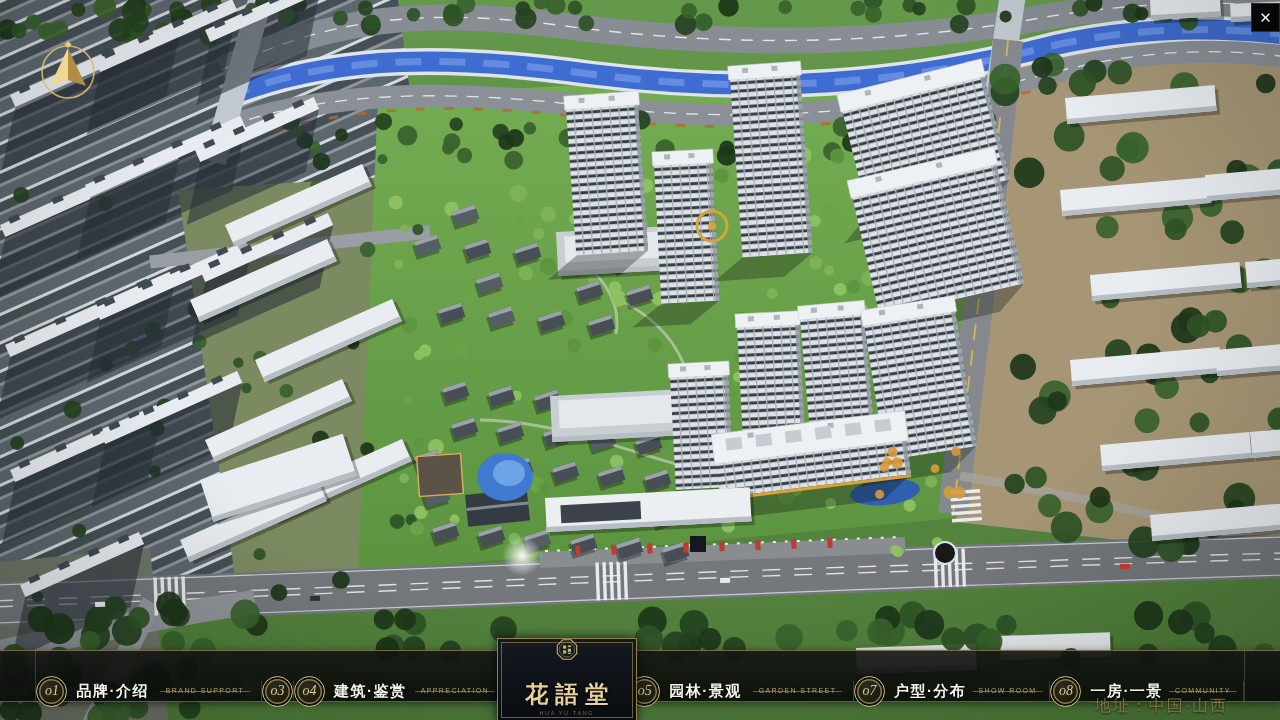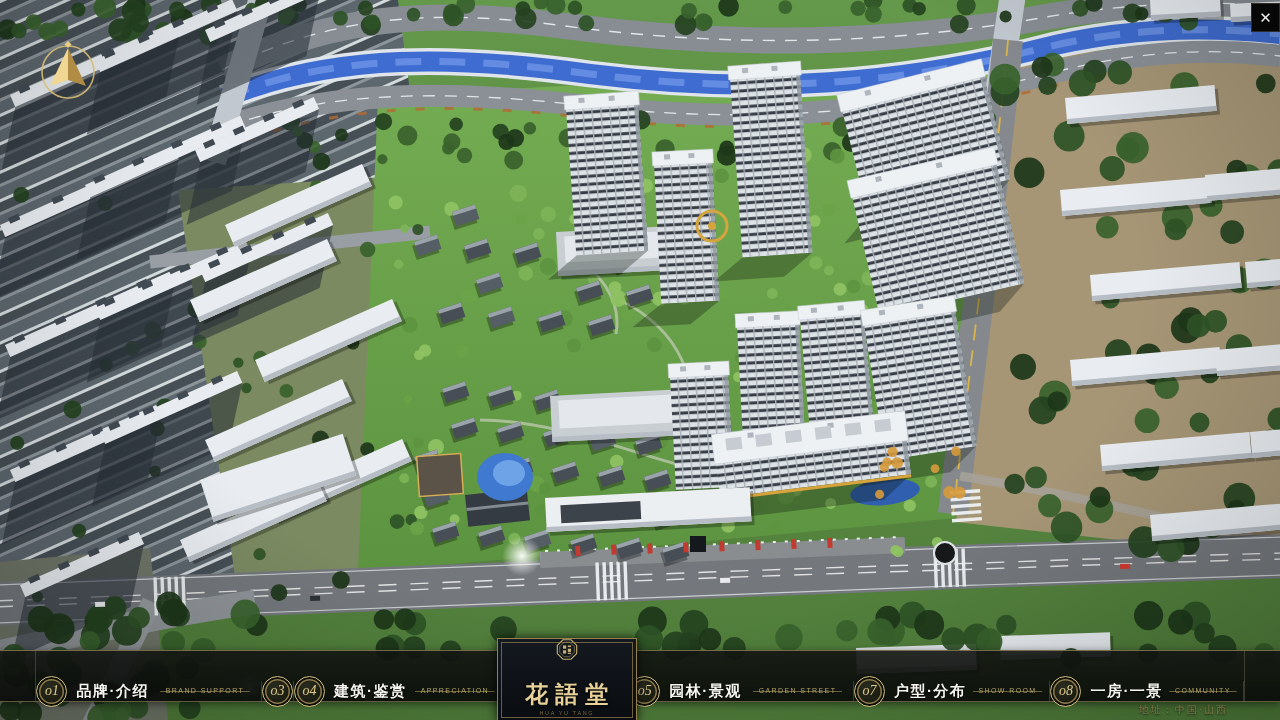--- a/index.html
+++ b/index.html
@@ -43,21 +43,21 @@
     width:138px;height:82px;background:linear-gradient(#141920,#090c10);
     border:1px solid #94814f;box-shadow:0 0 10px rgba(0,0,0,.8);
     display:flex;flex-direction:column;align-items:center;justify-content:center;}
   .logo-panel::after{content:"";position:absolute;inset:3px;border:1px solid rgba(158,138,84,.65);
     pointer-events:none;}
   .logo-title{font-family:"Liberation Serif", serif;font-weight:bold;font-size:23px;color:#e7d199;
     letter-spacing:7px;margin:19px 0 0 7px;text-shadow:0 1px 3px #000;}
   .logo-sub{display:inline-block;font-size:10px;transform:scale(.55);transform-origin:50% 0;
     color:#77693f;letter-spacing:3px;white-space:nowrap;}
   
-  .address{position:absolute;right:52px;bottom:3px;font-size:10px;color:#867846;opacity:.9;
+  .address{position:absolute;right:52px;bottom:3px;font-size:16px;color:#867846;opacity:.9;
     letter-spacing:2px;text-shadow:0 1px 2px rgba(0,0,0,.8);}
 </style>
 </head>
 <body>
 
 <svg id="scene" viewBox="0 0 1280 720" width="1280" height="720">
   <defs>
     <linearGradient id="gBase" x1="0" y1="0" x2="0" y2="1">
       <stop offset="0" stop-color="#64984a"></stop>
         <stop offset="1" stop-color="#4f7c3a"></stop>

